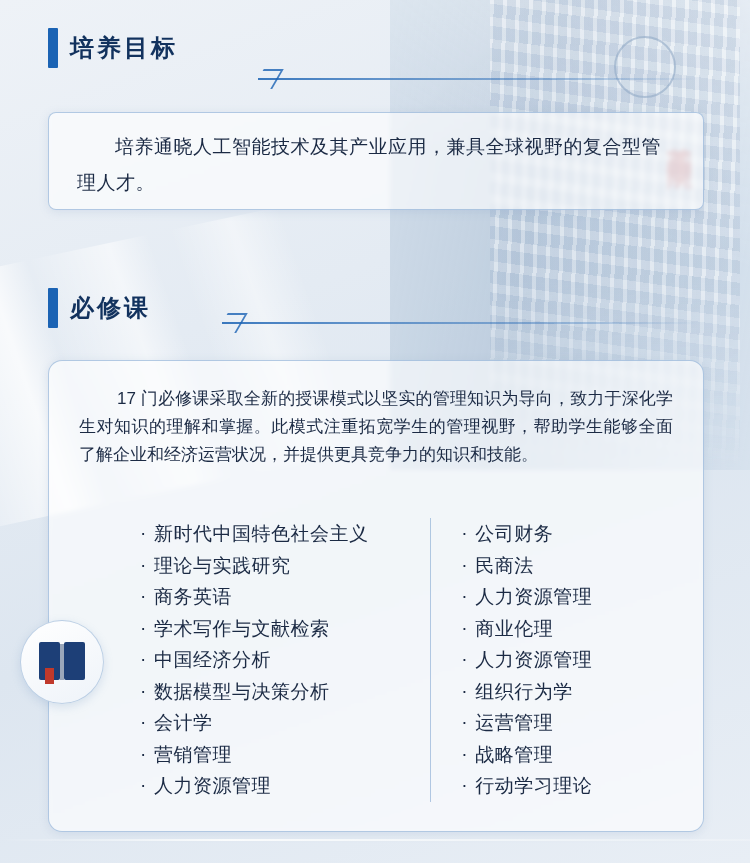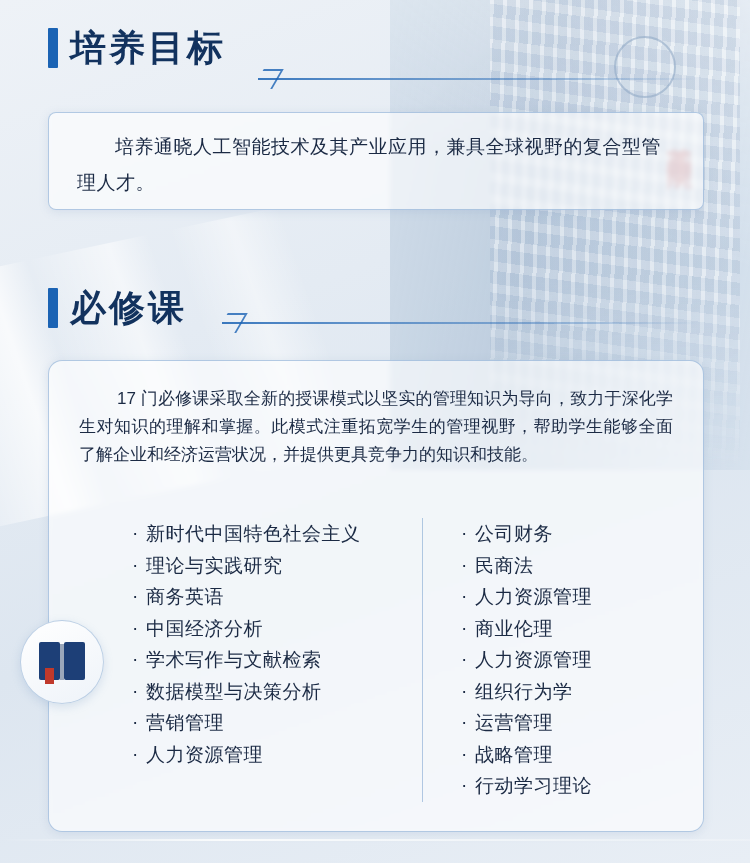--- a/index.html
+++ b/index.html
@@ -100,21 +100,21 @@
     align-items: center;
   }
   .head-bar {
     width: 10px;
     height: 40px;
     background: #1b63b4;
     margin-right: 12px;
     border-radius: 1px;
   }
   .head-title {
-    font-size: 36px;
+    font-size: 24px;
     font-weight: bold;
     color: #12325e;
     letter-spacing: 3px;
     line-height: 40px;
   }
   .head-rule {
     position: absolute;
     height: 2px;
     background: linear-gradient(90deg, rgba(27,99,180,0.85) 0%, rgba(27,99,180,0.35) 70%, rgba(27,99,180,0) 100%);
   }
@@ -215,33 +215,33 @@
     left: 6px;
     bottom: -2px;
     width: 9px;
     height: 16px;
     background: #c0392b;
   }
 
   
   .courses {
     position: absolute;
-    left: 130px;
+    left: 138px;
     top: 518px;
     width: 560px;
     display: flex;
     gap: 26px;
   }
   .col {
     width: 50%;
     box-sizing: border-box;
   }
   .col.right {
     border-left: 1px solid rgba(120,160,205,0.55);
-    padding-left: 36px;
+    padding-left: 28px;
   }
   .course-item {
     font-size: 19px;
     line-height: 31.5px;
     color: #1b2a44;
     position: relative;
     padding-left: 16px;
     letter-spacing: 0.5px;
   }
   .course-item::before {
@@ -291,23 +291,24 @@
       <div class="half right"></div>
       <div class="mark"></div>
     </div>
   </div>
 
   <div class="courses">
     <div class="col left">
       <div class="course-item">新时代中国特色社会主义</div>
       <div class="course-item">理论与实践研究</div>
       <div class="course-item">商务英语</div>
+      <div class="course-item">学术写作与文献检索</div>
       <div class="course-item">中国经济分析</div>
-      <div class="course-item">学术写作与文献检索</div>
       <div class="course-item">数据模型与决策分析</div>
+      <div class="course-item">会计学</div>
       <div class="course-item">营销管理</div>
       <div class="course-item">人力资源管理</div>
     </div>
     <div class="col right">
       <div class="course-item">公司财务</div>
       <div class="course-item">民商法</div>
       <div class="course-item">人力资源管理</div>
       <div class="course-item">商业伦理</div>
       <div class="course-item">人力资源管理</div>
       <div class="course-item">组织行为学</div>

